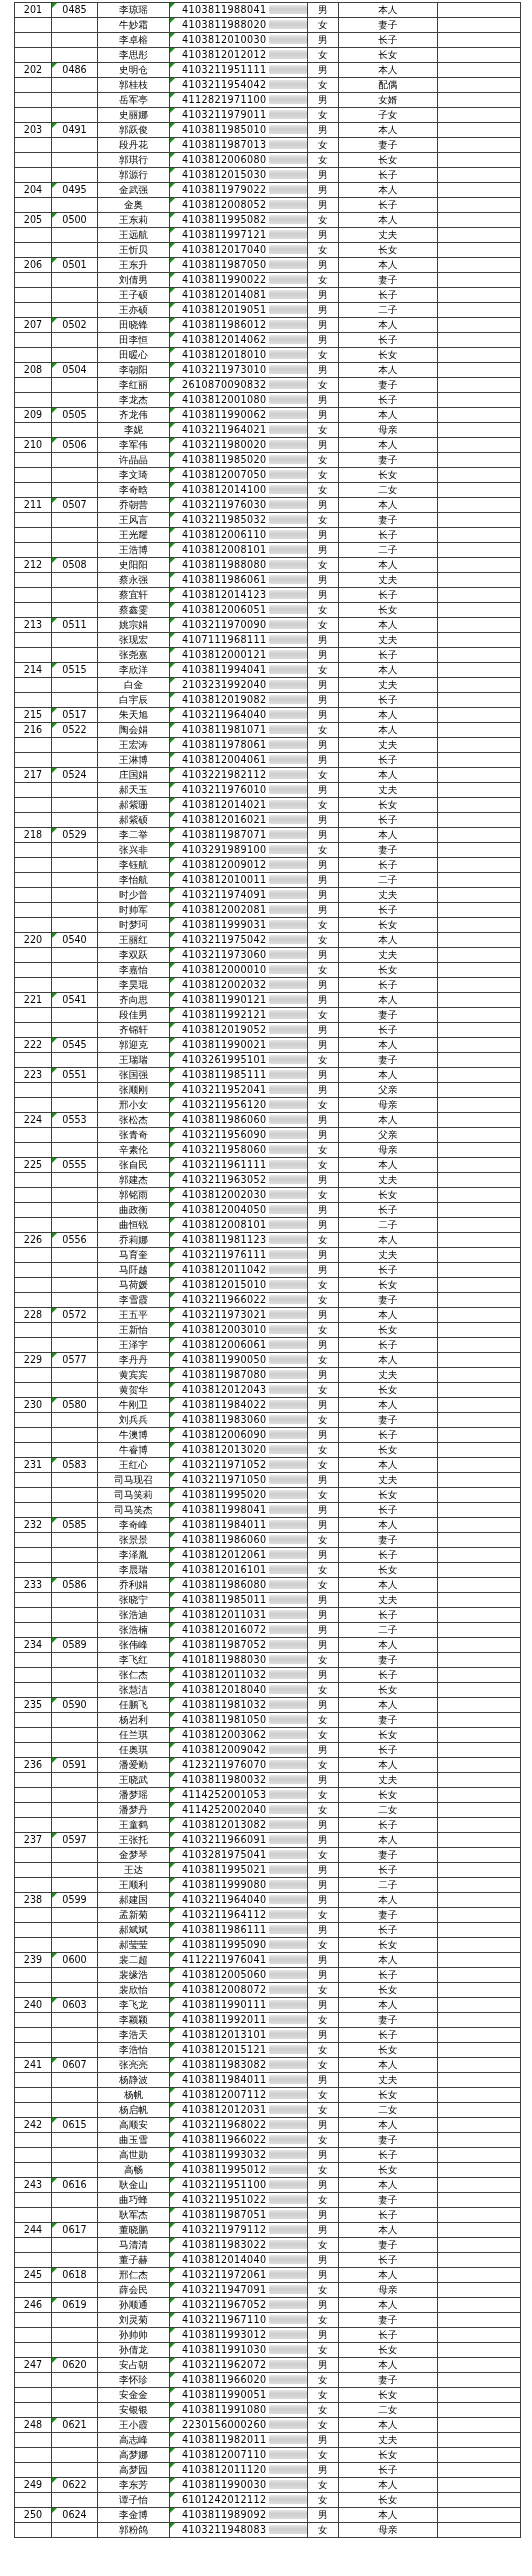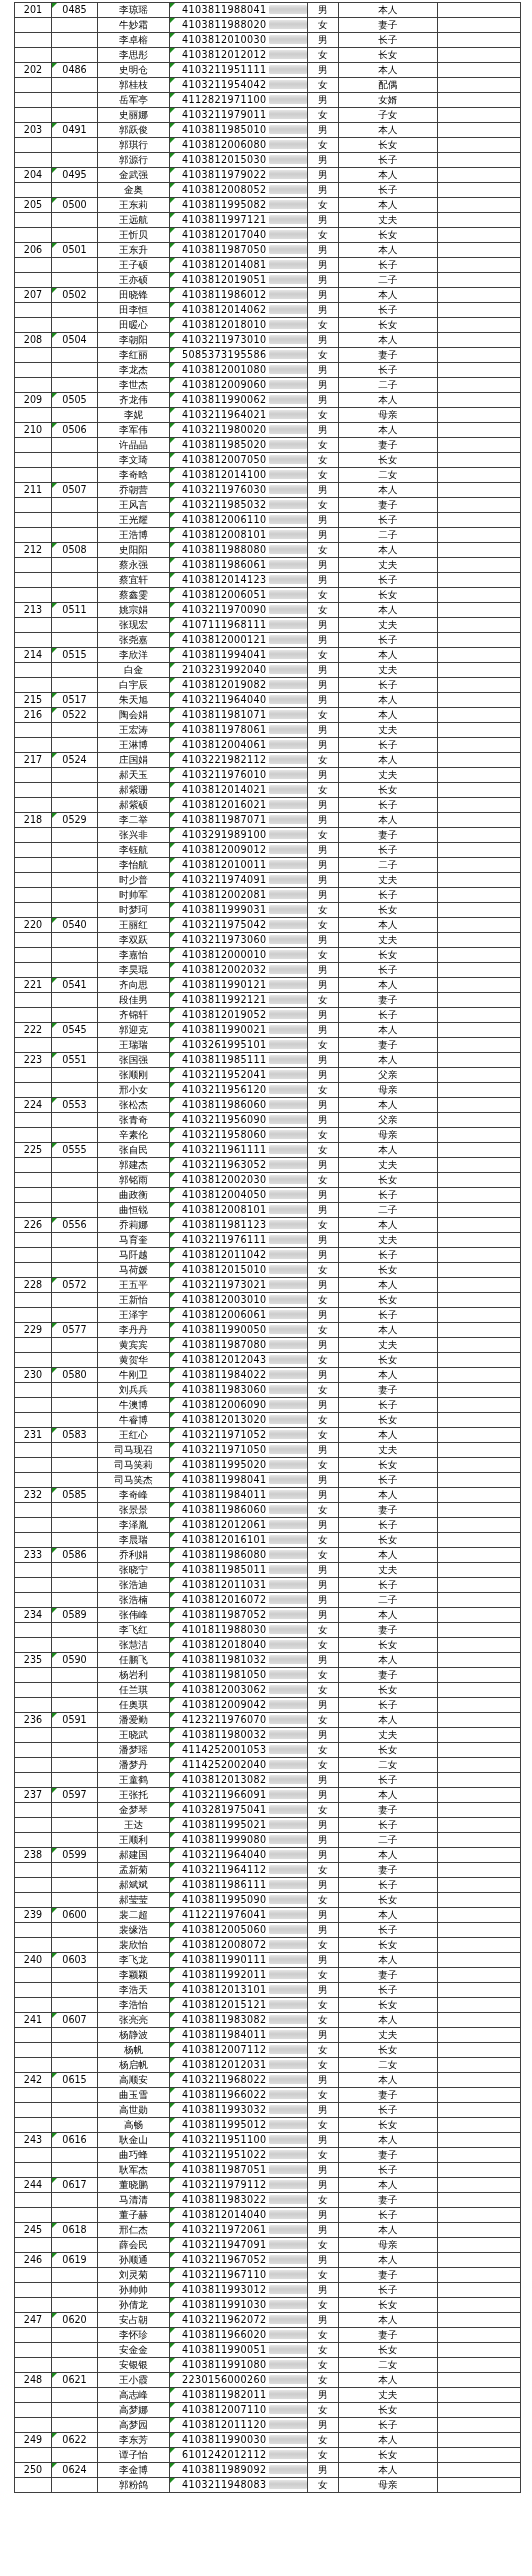--- a/index.html
+++ b/index.html
@@ -184,20 +184,35 @@
               <span class="mask"></span>
             </span>
           </td>
           <td class="c-gender"><span>男</span></td>
           <td class="c-rel"><span>本人</span></td>
           <td class="c-empty"></td>
         </tr>
         <tr>
           <td class="c-num"></td>
           <td class="c-code"></td>
+          <td class="c-name"><span>段丹花</span></td>
+          <td class="c-id">
+            <span class="tri"></span>
+            <span class="idwrap">
+              <span>4103811987013</span>
+              <span class="mask"></span>
+            </span>
+          </td>
+          <td class="c-gender"><span>女</span></td>
+          <td class="c-rel"><span>妻子</span></td>
+          <td class="c-empty"></td>
+        </tr>
+        <tr>
+          <td class="c-num"></td>
+          <td class="c-code"></td>
           <td class="c-name"><span>郭琪行</span></td>
           <td class="c-id">
             <span class="tri"></span>
             <span class="idwrap">
               <span>4103812006080</span>
               <span class="mask"></span>
             </span>
           </td>
           <td class="c-gender"><span>女</span></td>
           <td class="c-rel"><span>长女</span></td>
@@ -304,20 +319,35 @@
               <span class="mask"></span>
             </span>
           </td>
           <td class="c-gender"><span>男</span></td>
           <td class="c-rel"><span>本人</span></td>
           <td class="c-empty"></td>
         </tr>
         <tr>
           <td class="c-num"></td>
           <td class="c-code"></td>
+          <td class="c-name"><span>刘倩男</span></td>
+          <td class="c-id">
+            <span class="tri"></span>
+            <span class="idwrap">
+              <span>4103811990022</span>
+              <span class="mask"></span>
+            </span>
+          </td>
+          <td class="c-gender"><span>女</span></td>
+          <td class="c-rel"><span>妻子</span></td>
+          <td class="c-empty"></td>
+        </tr>
+        <tr>
+          <td class="c-num"></td>
+          <td class="c-code"></td>
           <td class="c-name"><span>王子硕</span></td>
           <td class="c-id">
             <span class="tri"></span>
             <span class="idwrap">
               <span>4103812014081</span>
               <span class="mask"></span>
             </span>
           </td>
           <td class="c-gender"><span>男</span></td>
           <td class="c-rel"><span>长子</span></td>
@@ -398,56 +428,41 @@
           <td class="c-rel"><span>本人</span></td>
           <td class="c-empty"></td>
         </tr>
         <tr>
           <td class="c-num"></td>
           <td class="c-code"></td>
           <td class="c-name"><span>李红丽</span></td>
           <td class="c-id">
             <span class="tri"></span>
             <span class="idwrap">
-              <span>5085373195586</span>
+              <span>2610870090832</span>
               <span class="mask"></span>
             </span>
           </td>
           <td class="c-gender"><span>女</span></td>
           <td class="c-rel"><span>妻子</span></td>
           <td class="c-empty"></td>
         </tr>
         <tr>
           <td class="c-num"></td>
           <td class="c-code"></td>
           <td class="c-name"><span>李龙杰</span></td>
           <td class="c-id">
             <span class="tri"></span>
             <span class="idwrap">
               <span>4103812001080</span>
               <span class="mask"></span>
             </span>
           </td>
           <td class="c-gender"><span>男</span></td>
           <td class="c-rel"><span>长子</span></td>
-          <td class="c-empty"></td>
-        </tr>
-        <tr>
-          <td class="c-num"></td>
-          <td class="c-code"></td>
-          <td class="c-name"><span>李世杰</span></td>
-          <td class="c-id">
-            <span class="tri"></span>
-            <span class="idwrap">
-              <span>4103812009060</span>
-              <span class="mask"></span>
-            </span>
-          </td>
-          <td class="c-gender"><span>男</span></td>
-          <td class="c-rel"><span>二子</span></td>
           <td class="c-empty"></td>
         </tr>
         <tr>
           <td class="c-num"><span>209</span></td>
           <td class="c-code"><span class="tri"></span><span>0505</span></td>
           <td class="c-name"><span>齐龙伟</span></td>
           <td class="c-id">
             <span class="tri"></span>
             <span class="idwrap">
               <span>4103811990062</span>
@@ -1322,20 +1337,35 @@
             <span class="idwrap">
               <span>4103812015010</span>
               <span class="mask"></span>
             </span>
           </td>
           <td class="c-gender"><span>女</span></td>
           <td class="c-rel"><span>长女</span></td>
           <td class="c-empty"></td>
         </tr>
         <tr>
+          <td class="c-num"></td>
+          <td class="c-code"></td>
+          <td class="c-name"><span>李雪霞</span></td>
+          <td class="c-id">
+            <span class="tri"></span>
+            <span class="idwrap">
+              <span>4103211966022</span>
+              <span class="mask"></span>
+            </span>
+          </td>
+          <td class="c-gender"><span>女</span></td>
+          <td class="c-rel"><span>妻子</span></td>
+          <td class="c-empty"></td>
+        </tr>
+        <tr>
           <td class="c-num"><span>228</span></td>
           <td class="c-code"><span class="tri"></span><span>0572</span></td>
           <td class="c-name"><span>王五平</span></td>
           <td class="c-id">
             <span class="tri"></span>
             <span class="idwrap">
               <span>4103211973021</span>
               <span class="mask"></span>
             </span>
           </td>
@@ -1679,20 +1709,35 @@
           <td class="c-name"><span>李飞红</span></td>
           <td class="c-id">
             <span class="tri"></span>
             <span class="idwrap">
               <span>4101811988030</span>
               <span class="mask"></span>
             </span>
           </td>
           <td class="c-gender"><span>女</span></td>
           <td class="c-rel"><span>妻子</span></td>
+          <td class="c-empty"></td>
+        </tr>
+        <tr>
+          <td class="c-num"></td>
+          <td class="c-code"></td>
+          <td class="c-name"><span>张仁杰</span></td>
+          <td class="c-id">
+            <span class="tri"></span>
+            <span class="idwrap">
+              <span>4103812011032</span>
+              <span class="mask"></span>
+            </span>
+          </td>
+          <td class="c-gender"><span>男</span></td>
+          <td class="c-rel"><span>长子</span></td>
           <td class="c-empty"></td>
         </tr>
         <tr>
           <td class="c-num"></td>
           <td class="c-code"></td>
           <td class="c-name"><span>张慧洁</span></td>
           <td class="c-id">
             <span class="tri"></span>
             <span class="idwrap">
               <span>4103812018040</span>

